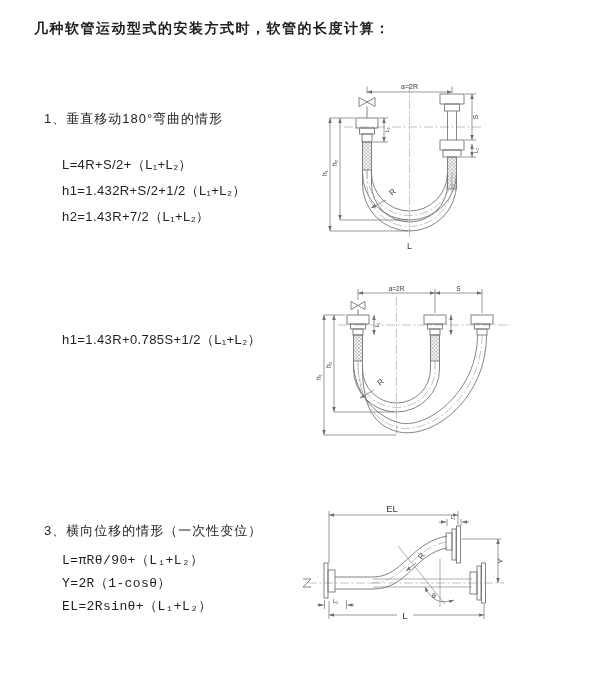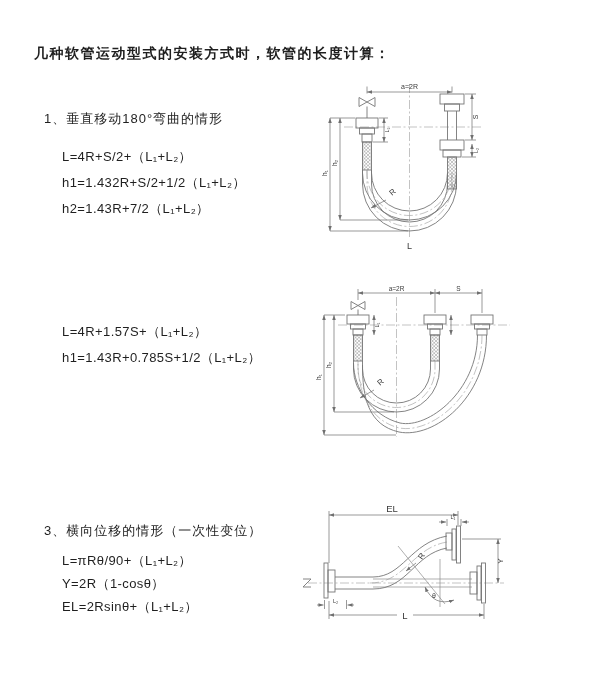--- a/index.html
+++ b/index.html
@@ -1,23 +1,23 @@
 <!DOCTYPE html>
 <html><head>
 <meta charset="utf-8">
 <style>
   html,body{margin:0;padding:0;background:#fff;}
   .page{position:relative;width:600px;height:675px;background:#ffffff;overflow:hidden;
         font-family:"Liberation Sans","DejaVu Sans",sans-serif;color:#1f1f1f;}
-  .title{position:absolute;left:34px;top:20px;font-size:14px;font-weight:700;letter-spacing:1.5px;margin-top:25px;}
+  .title{position:absolute;left:34px;top:20px;font-size:14px;font-weight:700;letter-spacing:1.5px;}
   .section{position:absolute;left:44px;}
   .heading{font-size:13px;letter-spacing:1px;white-space:nowrap;}
   .formula{margin-left:18px;font-size:13px;letter-spacing:.4px;height:26px;line-height:26px;white-space:nowrap;}
-  .formulas{margin-top:16px;}
-  .s3 .formula{height:23px;line-height:23px;}
+  .formulas{margin-top:24px;}
+  .s3 .formula{height:23px;line-height:23px;font-family:Liberation Mono, monospace;}
   .s3 .formulas{margin-top:9px;}
   svg{position:absolute;}
   svg text{fill:#3a3a3a;font-family:"Liberation Sans","DejaVu Sans",sans-serif;}
   .ln{stroke:#767676;stroke-width:.9;fill:none;}
   .thin{stroke:#8c8c8c;stroke-width:.7;fill:none;}
   .cl{stroke:#9a9a9a;stroke-width:.6;fill:none;stroke-dasharray:9 2.5 2 2.5;}
   .dim{stroke:#6f6f6f;stroke-width:.7;fill:none;}
   .hatchrect{stroke:#767676;stroke-width:.9;}
 </style>
 </head>
@@ -31,21 +31,20 @@
     <div class="heading">1、垂直移动180°弯曲的情形</div>
     <div class="formulas">
       <div class="formula">L=4R+S/2+（L₁+L₂）</div>
       <div class="formula">h1=1.432R+S/2+1/2（L₁+L₂）</div>
       <div class="formula">h2=1.43R+7/2（L₁+L₂）</div>
     </div>
   </div>
 
   <div class="section" style="top:303px">
     <div class="formulas">
-      <div class="formula">L=4R+1.57S+（L₁+L₂）</div>
       <div class="formula">h1=1.43R+0.785S+1/2（L₁+L₂）</div>
     </div>
   </div>
 
   <div class="section s3" style="top:522px">
     <div class="heading">3、横向位移的情形（一次性变位）</div>
     <div class="formulas">
       <div class="formula">L=πRθ/90+（L₁+L₂）</div>
       <div class="formula">Y=2R（1-cosθ）</div>
       <div class="formula">EL=2Rsinθ+（L₁+L₂）</div>

